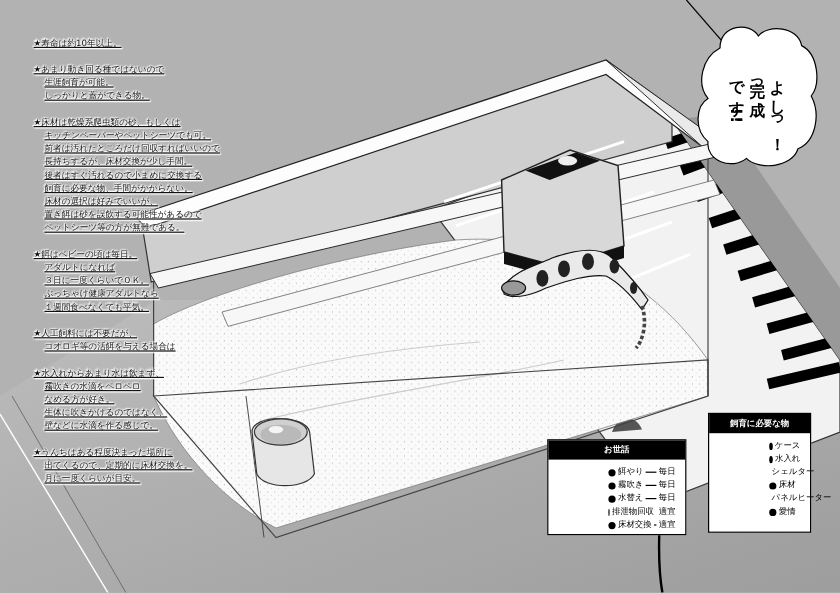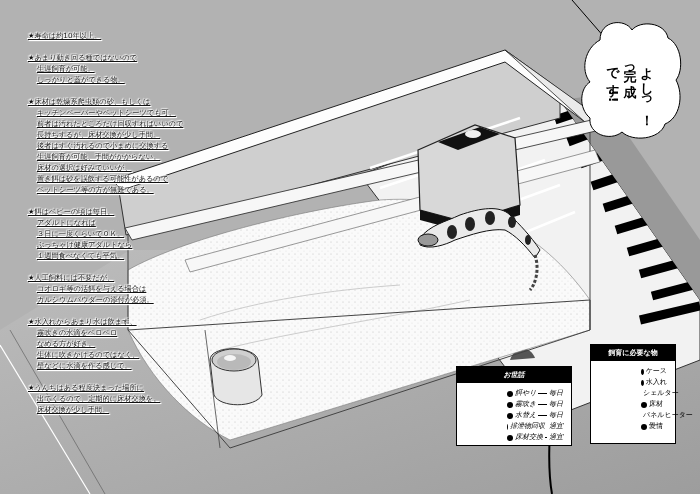--- a/index.html
+++ b/index.html
@@ -11,21 +11,21 @@
   .note{margin-bottom:11px;}
   .note .line{display:block;white-space:nowrap;}
   .note .line.indent{padding-left:9px;}
   .bubble-text{position:absolute;left:600px;top:58px;width:60px;height:80px;display:flex;flex-direction:row-reverse;gap:2px;justify-content:center;}
   .bubble-col{writing-mode:vertical-rl;font-weight:bold;font-size:13px;line-height:15px;color:#000;letter-spacing:1px;}
   .box{position:absolute;background:#fff;border:1.5px solid #000;}
   .box-head{background:#000;color:#fff;font-size:7px;text-align:center;height:16px;line-height:16px;font-weight:bold;}
   .box ul{list-style:none;margin:0;padding:5px 8px 4px 8px;}
   .box li{font-size:7px;line-height:11px;color:#000;white-space:nowrap;display:flex;align-items:center;margin-left:42px;}
   .dot{display:inline-block;width:6px;height:6px;border-radius:50%;background:#000;margin-right:2px;}
-  .care{left:456px;top:366px;width:114px;height:78px;font-style:italic;}
+  .care{left:456px;top:366px;width:114px;height:78px;}
   .care .dash{flex:1;border-top:1px solid #000;margin:0 2px;}
   .needs{left:590px;top:344px;width:84px;height:98px;}
 </style>
 </head>
 <body>
 
 <div class="page">
 
   <svg class="art" viewBox="0 0 700 494">
     <defs>
@@ -131,48 +131,47 @@
       <span class="line">★あまり動き回る種ではないので</span>
       <span class="line indent">生涯飼育が可能。</span>
       <span class="line indent">しっかりと蓋ができる物。</span>
     </div>
     <div class="note">
       <span class="line">★床材は乾燥系爬虫類の砂、もしくは</span>
       <span class="line indent">キッチンペーパーやペットシーツでも可。</span>
       <span class="line indent">前者は汚れたところだけ回収すればいいので</span>
       <span class="line indent">長持ちするが、床材交換が少し手間。</span>
       <span class="line indent">後者はすぐ汚れるので小まめに交換する</span>
-      <span class="line indent">生涯飼育が可能、手間がかからない。</span>
+      <span class="line indent">飼育に必要な物、手間がかからない。</span>
       <span class="line indent">床材の選択は好みでいいが、</span>
       <span class="line indent">置き餌は砂を誤飲する可能性があるので</span>
       <span class="line indent">ペットシーツ等の方が無難である。</span>
     </div>
     <div class="note">
       <span class="line">★餌はベビーの頃は毎日。</span>
       <span class="line indent">アダルトになれば</span>
       <span class="line indent">３日に一度くらいでＯＫ。</span>
       <span class="line indent">ぶっちゃけ健康アダルトなら</span>
       <span class="line indent">１週間食べなくても平気。</span>
     </div>
     <div class="note">
       <span class="line">★人工飼料には不要だが、</span>
       <span class="line indent">コオロギ等の活餌を与える場合は</span>
-      <span class="line indent">カルシウムパウダーの添付が必須。</span>
     </div>
     <div class="note">
       <span class="line">★水入れからあまり水は飲まず、</span>
       <span class="line indent">霧吹きの水滴をペロペロ</span>
       <span class="line indent">なめる方が好き。</span>
       <span class="line indent">生体に吹きかけるのではなく、</span>
       <span class="line indent">壁などに水滴を作る感じで。</span>
     </div>
     <div class="note">
       <span class="line">★うんちはある程度決まった場所に</span>
       <span class="line indent">出てくるので、定期的に床材交換を。</span>
-      <span class="line indent">床材交換が少し手間。</span>
+      <span class="line indent">月に一度くらいが目安。</span>
     </div>
   </div>
 
   <div class="bubble-text">
     <span class="bubble-col">よしっ！</span>
     <span class="bubble-col">完っ成</span>
     <span class="bubble-col">です!!</span>
   </div>
 
   <div class="box care">

